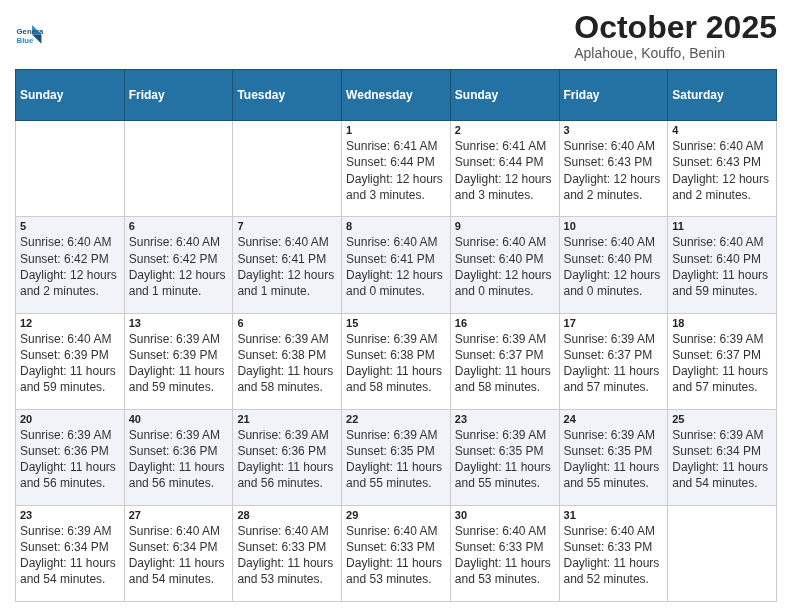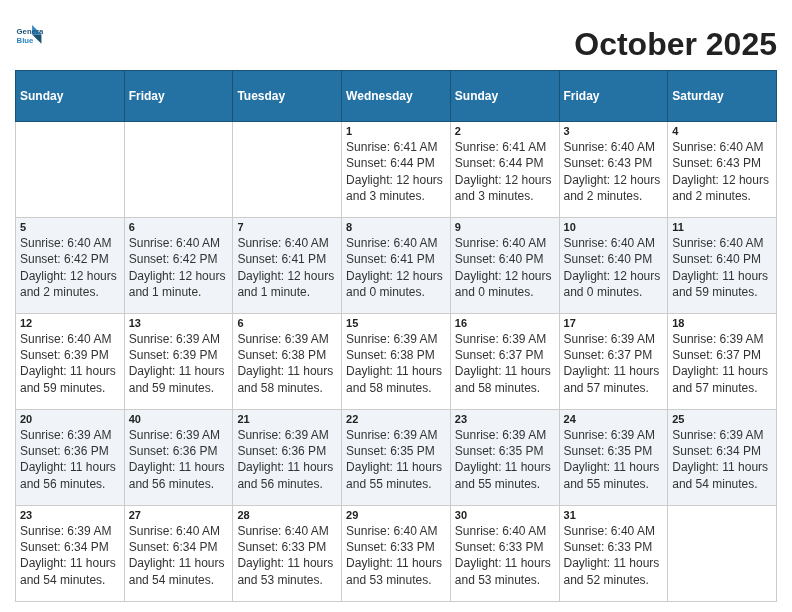--- a/index.html
+++ b/index.html
@@ -26,21 +26,20 @@
     .logo {
       display: flex;
       align-items: center;
       gap: 4px;
     }
     .logo-icon {
       width: 28px;
       height: 28px;
     }
     .title-block {
-      margin-top: 17px;
     }
     .month-title {
       font-size: 32px;
       font-weight: bold;
       color: #222;
       line-height: 1.1;
     }
     .location-title {
       font-size: 14px;
       color: #555;
@@ -104,20 +103,21 @@
       <svg class="logo-icon" viewBox="0 0 36 36">
         <rect x="0" y="0" width="36" height="36" fill="white"></rect>
         <polygon points="22,4 34,16 22,16" fill="#2e86c1"></polygon>
         <polygon points="22,16 34,16 34,28" fill="#1a5276"></polygon>
         <text x="2" y="15" font-size="10" font-weight="bold" fill="#1a5276" font-family="Arial">General</text>
         <text x="2" y="27" font-size="10" font-weight="bold" fill="#2e86c1" font-family="Arial">Blue</text>
       </svg>
     </div>
     <div class="title-block">
       <div class="month-title">October 2025</div>
+      <div class="location-title">Aplahoue, Kouffo, Benin</div>
     </div>
   </div>
 
   <table class="calendar">
     <thead>
       <tr>
       <th>Sunday</th>
           <th>Friday</th>
           <th>Tuesday</th>
           <th>Wednesday</th>

